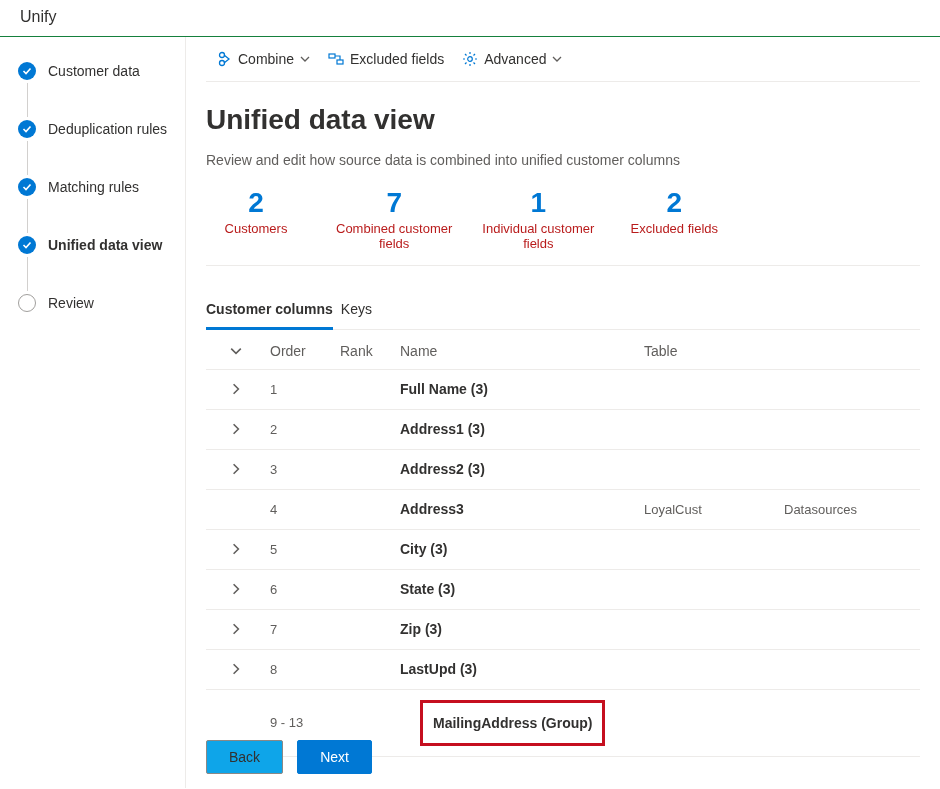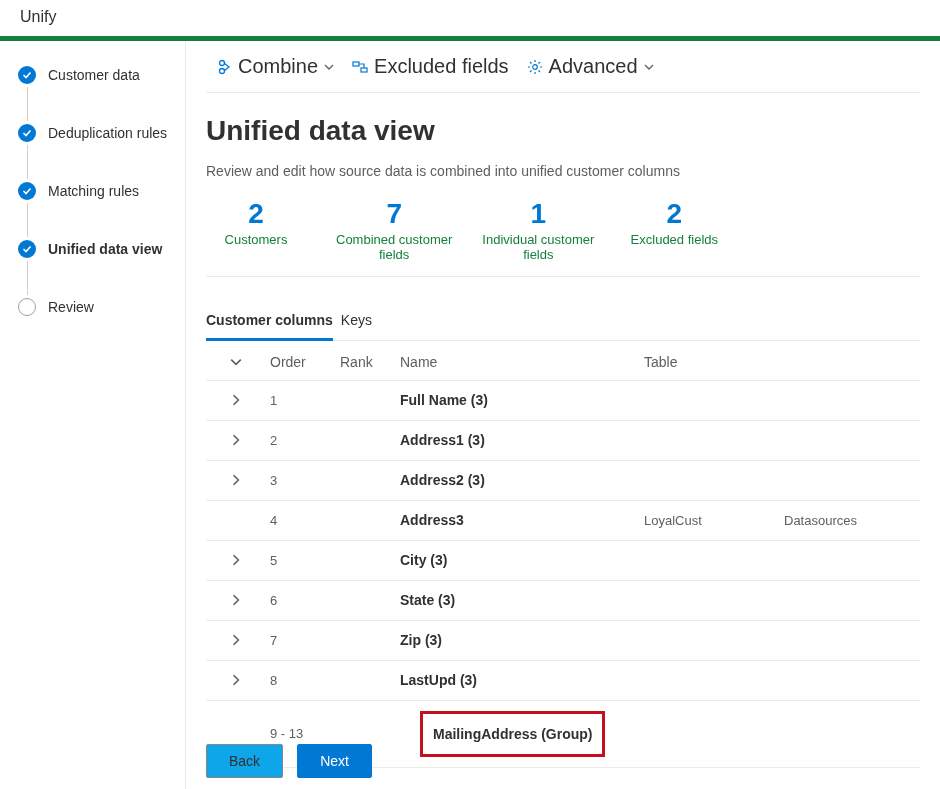--- a/index.html
+++ b/index.html
@@ -7,21 +7,21 @@
     font-family: "Segoe UI", -apple-system, BlinkMacSystemFont, sans-serif;
     font-size: 14px;
     color: #323130;
     background: #fff;
     width: 940px;
     height: 789px;
     overflow: hidden;
   }
   .header {
     padding: 8px 20px 10px 20px;
-    border-bottom: 5px solid #15803d;
+    border-bottom: 1px solid #15803d;
     font-size: 16px;
     font-weight: 400;
   }
   .layout {
     display: flex;
     height: calc(789px - 38px);
   }
   .sidebar {
     width: 186px;
     border-right: 1px solid #edebe9;
@@ -59,21 +59,21 @@
     display: flex;
     flex-direction: column;
     position: relative;
   }
   .toolbar {
     display: flex;
     gap: 18px;
     padding: 14px 0 14px 10px;
     border-bottom: 1px solid #edebe9;
     align-items: center;
-    font-size: 20px;
+    font-size: 14px;
     color: #323130;
   }
   .tool-btn {
     display: inline-flex; align-items: center; gap: 6px;
     cursor: pointer; background: none; border: none;
     font: inherit; color: inherit;
   }
   .tool-btn svg.lead { width: 16px; height: 16px; }
   .chev { width: 10px; height: 10px; }
 
@@ -89,21 +89,21 @@
     border-bottom: 1px solid #edebe9;
   }
   .stat {
     text-align: center;
     padding-bottom: 14px;
     min-width: 100px;
   }
   .stat-num {
     font-size: 28px; font-weight: 600; color: #0078d4; line-height: 1.1;
   }
-  .stat-label { font-size: 13px; color: #15803d; margin-top: 2px; white-space: pre-line; }
+  .stat-label { font-size: 13px; color: #b91c1c; margin-top: 2px; white-space: pre-line; }
 
   .tabs {
     display: flex; gap: 8px;
     margin-top: 29px;
     border-bottom: 1px solid #edebe9;
   }
   .tab {
     padding: 6px 0 10px 0;
     cursor: pointer;
     font-size: 14px;

